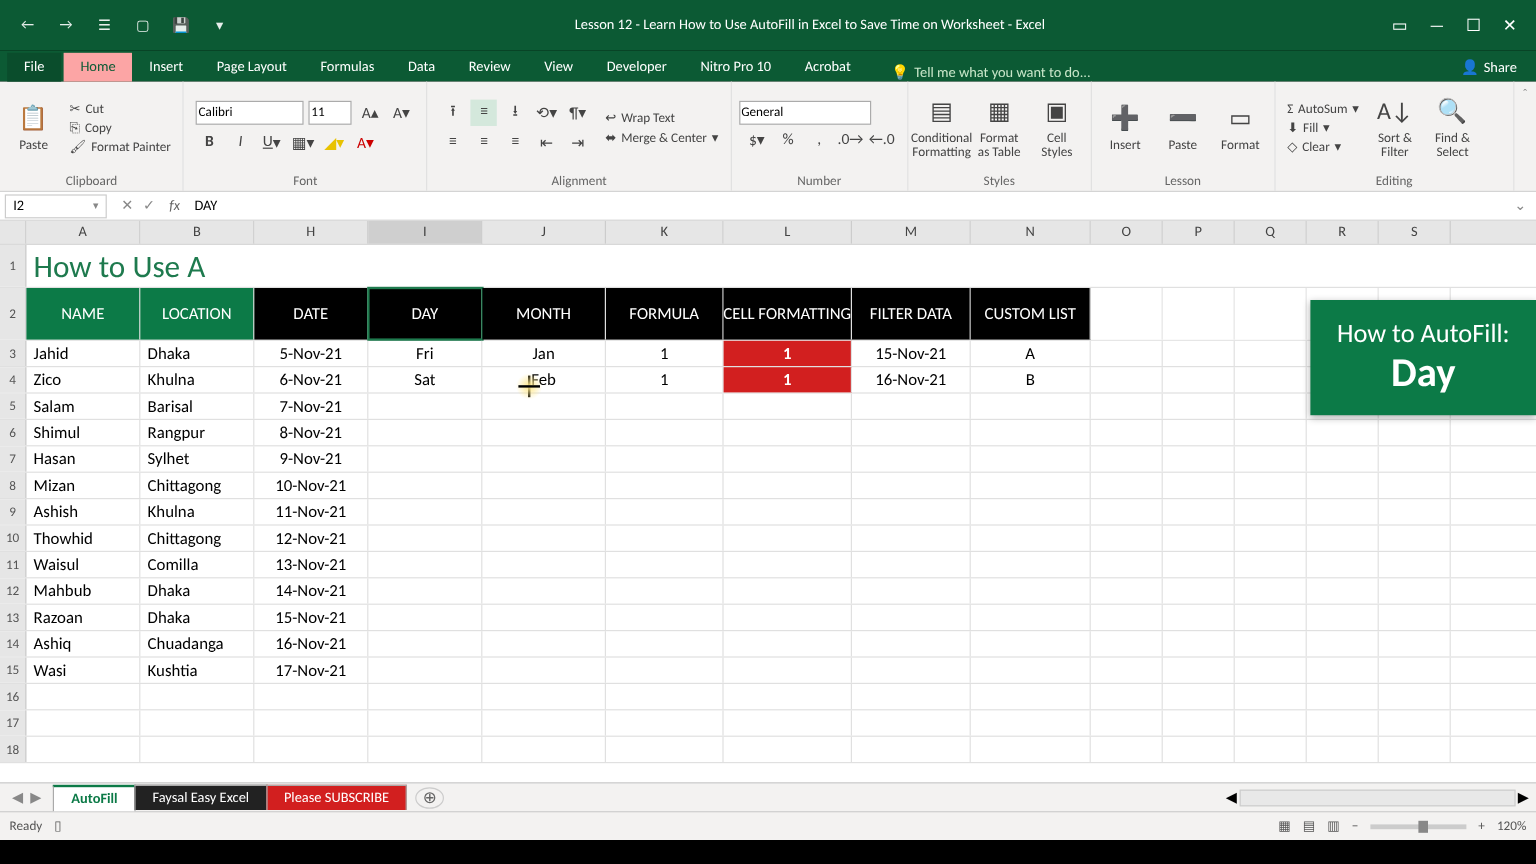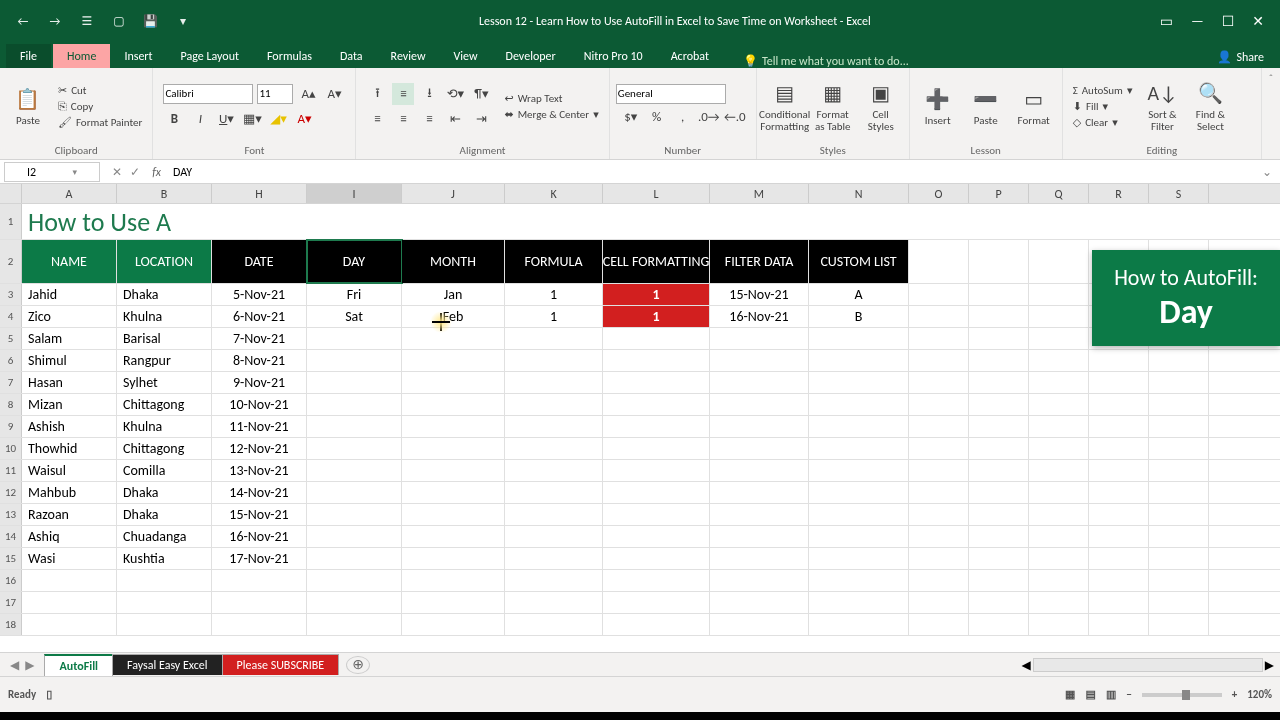--- a/index.html
+++ b/index.html
@@ -31,21 +31,21 @@
 .ribbon .col { display: flex; flex-direction: column; gap: 1px; justify-content: center; }
 .ribbon .rowbtn { display: flex; align-items: center; gap: 4px; padding: 1px 4px; font-size: 11px; white-space: nowrap; }
 .ribbon .iconbtn { width: 22px; height: 22px; display: inline-flex; align-items: center; justify-content: center; font-size: 13px; border: 1px solid transparent; }
 .ribbon select, .ribbon input { font-size: 11px; border: 1px solid #ababab; background: #fff; height: 20px; padding: 0 1px; }
 .ribbon .fontname { width: 90px; }
 .ribbon .fontsize { width: 36px; }
 .ribbon .numfmt { width: 110px; }
 
 
 .fxbar { height: 24px; background: #fff; border-bottom: 1px solid #d4d4d4; display: flex; align-items: center; font-size: 12px; }
-.fxbar .namebox { width: 96px; border: 1px solid #ccc; padding: 1px 22px; margin: 0 4px; height: 20px; display:flex; align-items:center; justify-content:space-between;text-align:right; }
+.fxbar .namebox { width: 85px; border: 1px solid #ccc; padding: 1px 6px; margin: 0 4px; height: 20px; display:flex; align-items:center; justify-content:space-between;text-align:right; }
 .fxbar .fxicons { display: flex; gap: 8px; padding: 0 8px; color: #888; font-size: 12px; }
 .fxbar .fxlabel { padding: 0 4px; color: #666; font-style: italic; }
 .fxbar .fxinput { flex: 1; padding: 0 8px; }
 
 
 .gridwrap { position: relative; background: #fff; height: 468px; overflow: hidden; }
 .colheaders { display: flex; height: 20px; border-bottom: 1px solid #d4d4d4; font-size: 12px; color: #444; background: #e6e6e6; }
 .colheaders .corner { width: 22px; border-right: 1px solid #ccc; background: #e6e6e6; }
 .colheaders .ch { text-align: center; border-right: 1px solid #ccc; line-height: 20px; background: #e6e6e6; }
 .colheaders .ch.sel { background: #cfcfcf; }
@@ -75,21 +75,21 @@
 .sheettabs .nav { display:flex; gap:6px; padding:0 10px; color:#888; }
 .sheettabs .stab { padding: 3px 14px; border: 1px solid #aaa; border-bottom: none; background:#fff; margin-right:-1px; }
 .sheettabs .stab.active { background:#fff; color:#0c7a47; font-weight:bold; border-top:2px solid #0c7a47; }
 .sheettabs .stab.dark { background:#222; color:#fff; }
 .sheettabs .stab.red { background:#d21f1f; color:#fff; }
 .sheettabs .add { width:24px; text-align:center; color:#666; border:1px solid #ccc; border-radius:50%; margin-left:8px; font-size:14px; line-height:16px; }
 .sheettabs .hscroll { margin-left:auto; display:flex; align-items:center; gap:2px; padding-right:6px; }
 .sheettabs .hscroll .track { width:230px; height:14px; background:#e8e8e8; border:1px solid #ccc; }
 
 
-.statusbar { height: 36px; background: #f3f2f1; border-top:1px solid #d4d4d4; display:flex; align-items:center; font-size:11px; color:#555; padding:0 8px;font-weight:bold; }
+.statusbar { height: 24px; background: #f3f2f1; border-top:1px solid #d4d4d4; display:flex; align-items:center; font-size:11px; color:#555; padding:0 8px; }
 .statusbar .right { margin-left:auto; display:flex; align-items:center; gap:10px; }
 .statusbar .zoom-track { width:80px; height:4px; background:#ccc; position:relative; }
 .statusbar .zoom-track .thumb { position:absolute; left:50%; top:-3px; width:8px; height:10px; background:#888; }
 
 
 .cw-A{width:95px}.cw-B{width:95px}.cw-H{width:95px}.cw-I{width:95px}.cw-J{width:103px}.cw-K{width:98px}.cw-L{width:107px}.cw-M{width:99px}.cw-N{width:100px}.cw-O{width:60px}.cw-P{width:60px}.cw-Q{width:60px}.cw-R{width:60px}.cw-S{width:60px}
 </style>
 </head>
 <body>
 

